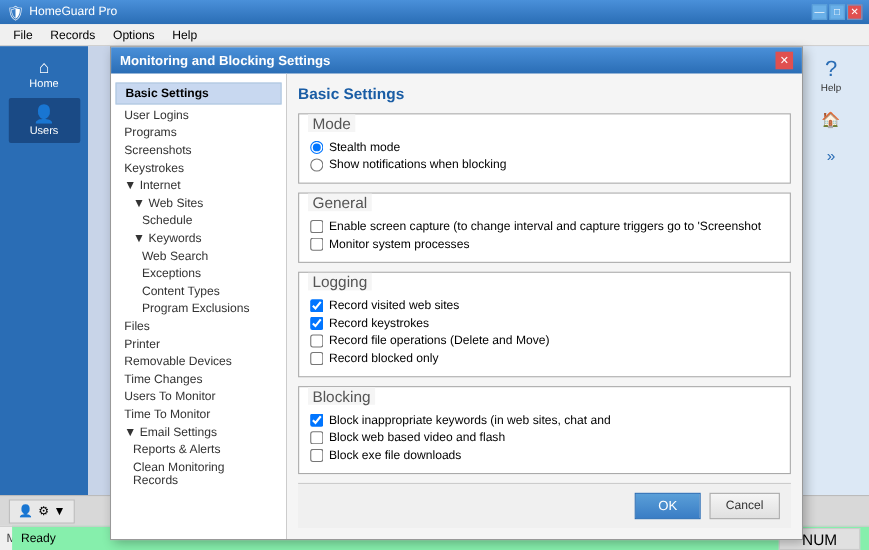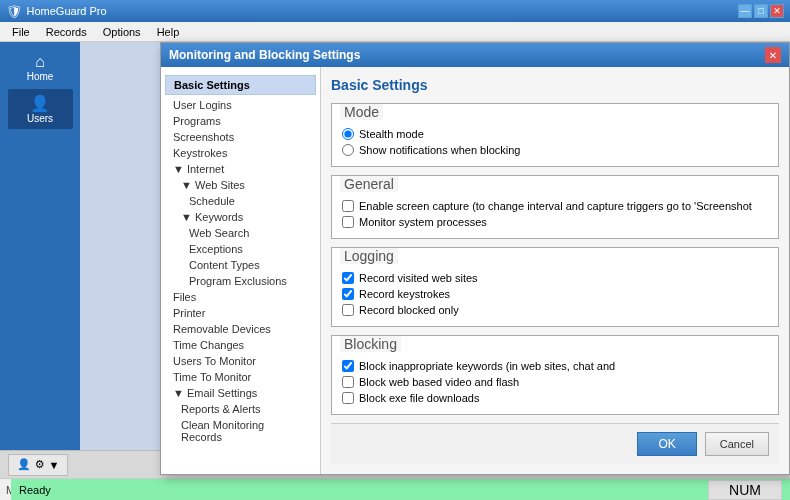--- a/index.html
+++ b/index.html
@@ -54,21 +54,21 @@
 
     
     .dialog-overlay {
       position: absolute;
       top: 42px;
       left: 100px;
       right: 0;
       bottom: 22px;
       display: flex;
       align-items: flex-start;
-      justify-content: flex-end;
+      justify-content: flex-start;
       z-index: 10;
     }
 
     .dialog {
       background: #f5f5f5;
       border: 1px solid #999;
       box-shadow: 3px 3px 10px rgba(0,0,0,0.3);
       width: 630px;
       min-height: 430px;
       display: flex;
@@ -485,20 +485,24 @@
             <div class="check-row">
               <input type="checkbox" checked="" style="">
               <span>Record visited web sites</span>
             </div>
             <div class="check-row">
               <input type="checkbox" checked="" style="">
               <span>Record keystrokes</span>
             </div>
             <div class="check-row">
               <input type="checkbox" style="">
+              <span>Record file operations (Delete and Move)</span>
+            </div>
+            <div class="check-row">
+              <input type="checkbox" style="">
               <span>Record blocked only</span>
             </div>
           </div>
         </div>
 
         <div class="section-box">
           <div style="position:relative; margin-top:8px;">
             <span class="section-label">Blocking</span>
           </div>
           <div class="section-inner">

